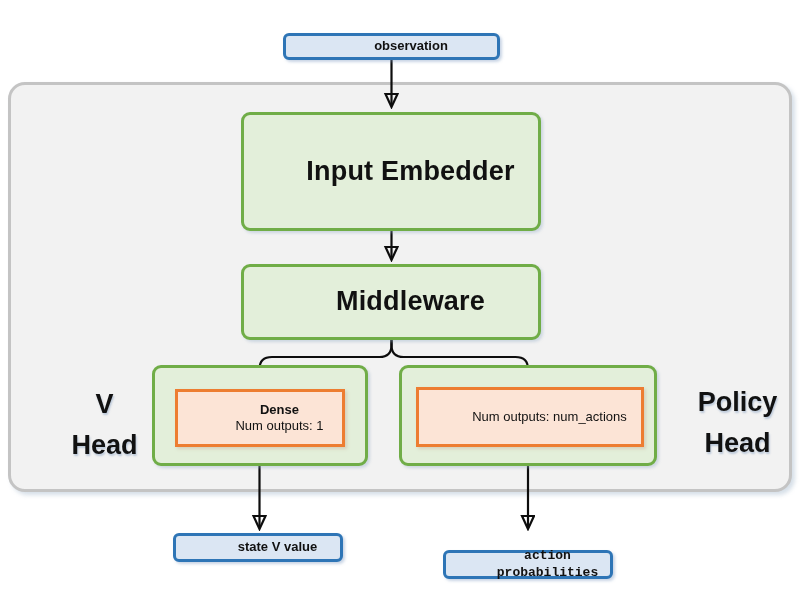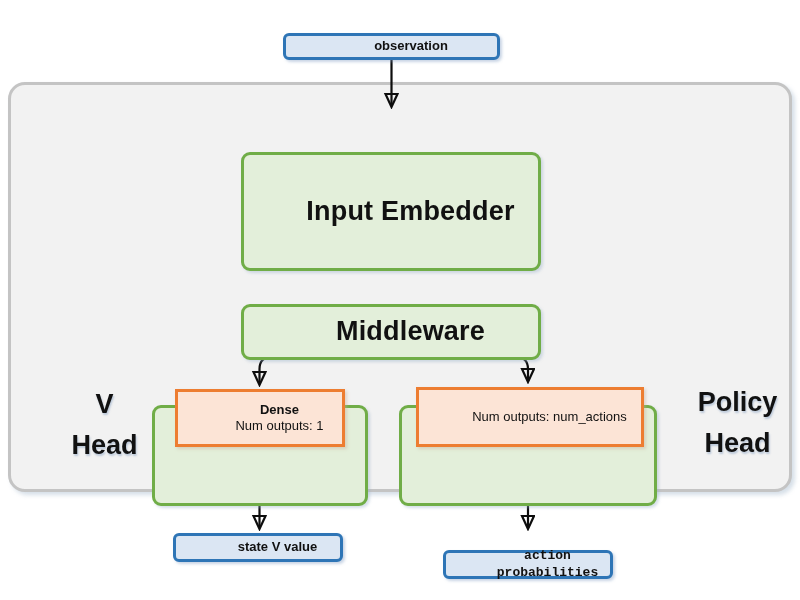--- a/index.html
+++ b/index.html
@@ -33,40 +33,39 @@
     text-align:center;line-height:1.25;
   }
   .blue-box{
     background:var(--blue-fill);border:3px solid var(--blue-border);border-radius:6px;
     font-weight:bold;font-size:13px;
     box-shadow:2px 2px 3px rgba(120,150,190,0.4);
   }
   .green-box{
     background:var(--green-fill);border:3px solid var(--green-border);border-radius:9px;
     box-shadow:2px 2px 3px rgba(150,175,200,0.4);
-    margin-top:40px;
   }
   .green-title{font-weight:bold;font-size:27px;letter-spacing:0.2px;}
   .orange-box{
     background:var(--orange-fill);border:3px solid var(--orange-border);border-radius:0;
     flex-direction:column;font-size:13.5px;
     box-shadow:2px 2px 3px rgba(200,170,150,0.45);
   }
   .orange-box .t1{font-weight:bold;font-size:13px;}
   .orange-box .t2{font-weight:normal;font-size:13px;}
 
   .head-label{
     font-weight:bold;font-size:27px;text-align:center;line-height:1.5;
     text-shadow:1px 2px 2px rgba(150,172,200,0.6);
   }
 
   
   #observation{left:283px;top:33px;width:217px;height:27px;}
   #input-embedder{left:241px;top:112px;width:300px;height:119px;}
-  #middleware{left:241px;top:264px;width:300px;height:56px;}
+  #middleware{left:241px;top:264px;width:300px;height:76px;}
   #v-head-box{left:152px;top:365px;width:216px;height:101px;}
   #v-dense{left:175px;top:389px;width:170px;height:58px;}
   #p-head-box{left:399px;top:365px;width:258px;height:101px;}
   #p-dense{left:416px;top:387px;width:228px;height:60px;}
   #v-head-label{left:25px;top:384px;width:120px;}
   #p-head-label{left:655px;top:382px;width:126px;}
   #state-v-value{left:173px;top:533px;width:170px;height:29px;}
   #action-probabilities{left:443px;top:550px;width:170px;height:29px;font-family:Liberation Mono, monospace;}
 </style>
 </head>

